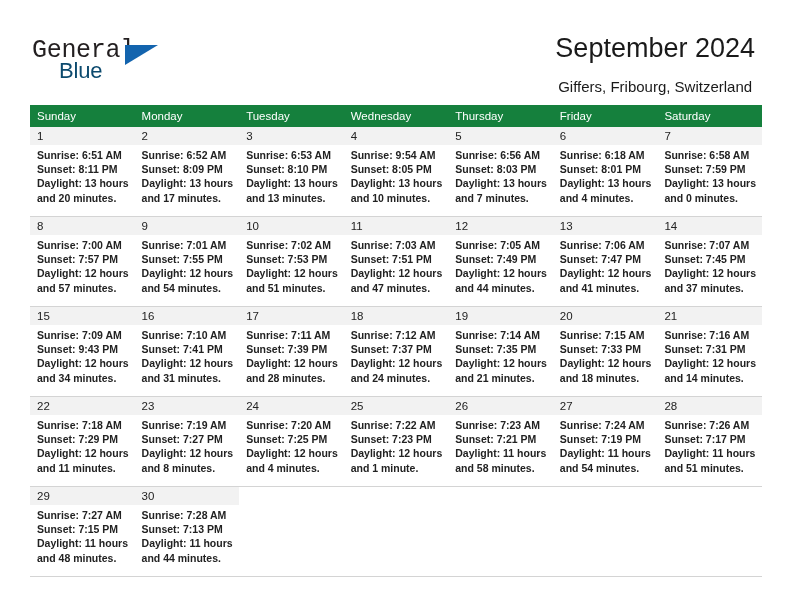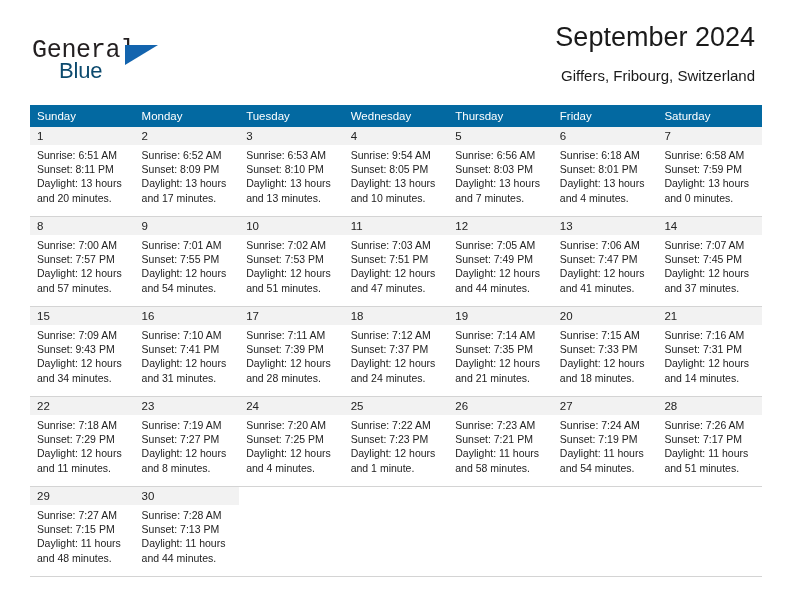--- a/index.html
+++ b/index.html
@@ -62,22 +62,22 @@
     top: 9px;
     width: 0;
     height: 0;
     border-left: 33px solid #1364ae;
     border-bottom: 20px solid transparent;
   }
 
   .title-block {
     position: absolute;
     right: 37px;
-    top: 20px;
-    text-align: right;
+    top: 31px;
+    text-align: center;
   }
   .cal-title {
     font-size: 27px;
     font-weight: normal;
     color: #1a1a1a;
     line-height: 34px;
     white-space: nowrap;
   }
   .cal-subtitle {
     margin-top: 12px;
@@ -92,21 +92,21 @@
   .calendar {
     position: absolute;
     left: 30px;
     top: 105px;
     width: 732px;
     border-collapse: collapse;
     table-layout: fixed;
   }
 
   .calendar th {
-    background: #0369a1;
+    background: #15803d;
     color: #ffffff;
     font-size: 11.5px;
     font-weight: normal;
     text-align: left;
     padding: 5px 0 5px 7px;
     height: 11px;
     border: none;
   }
 
   .calendar td {
@@ -144,20 +144,21 @@
   }
   .cell.empty .daynum {
     background: #ffffff;
   }
 
   .info {
     padding: 3px 6px 0 7px;
     font-size: 10.5px;
     line-height: 14.2px;
     color: #222222;
+    font-weight: bold;
   }
   .info div {
     white-space: nowrap;
   }
 </style>
 </head>
 <body>
 
 <div class="page">
 

